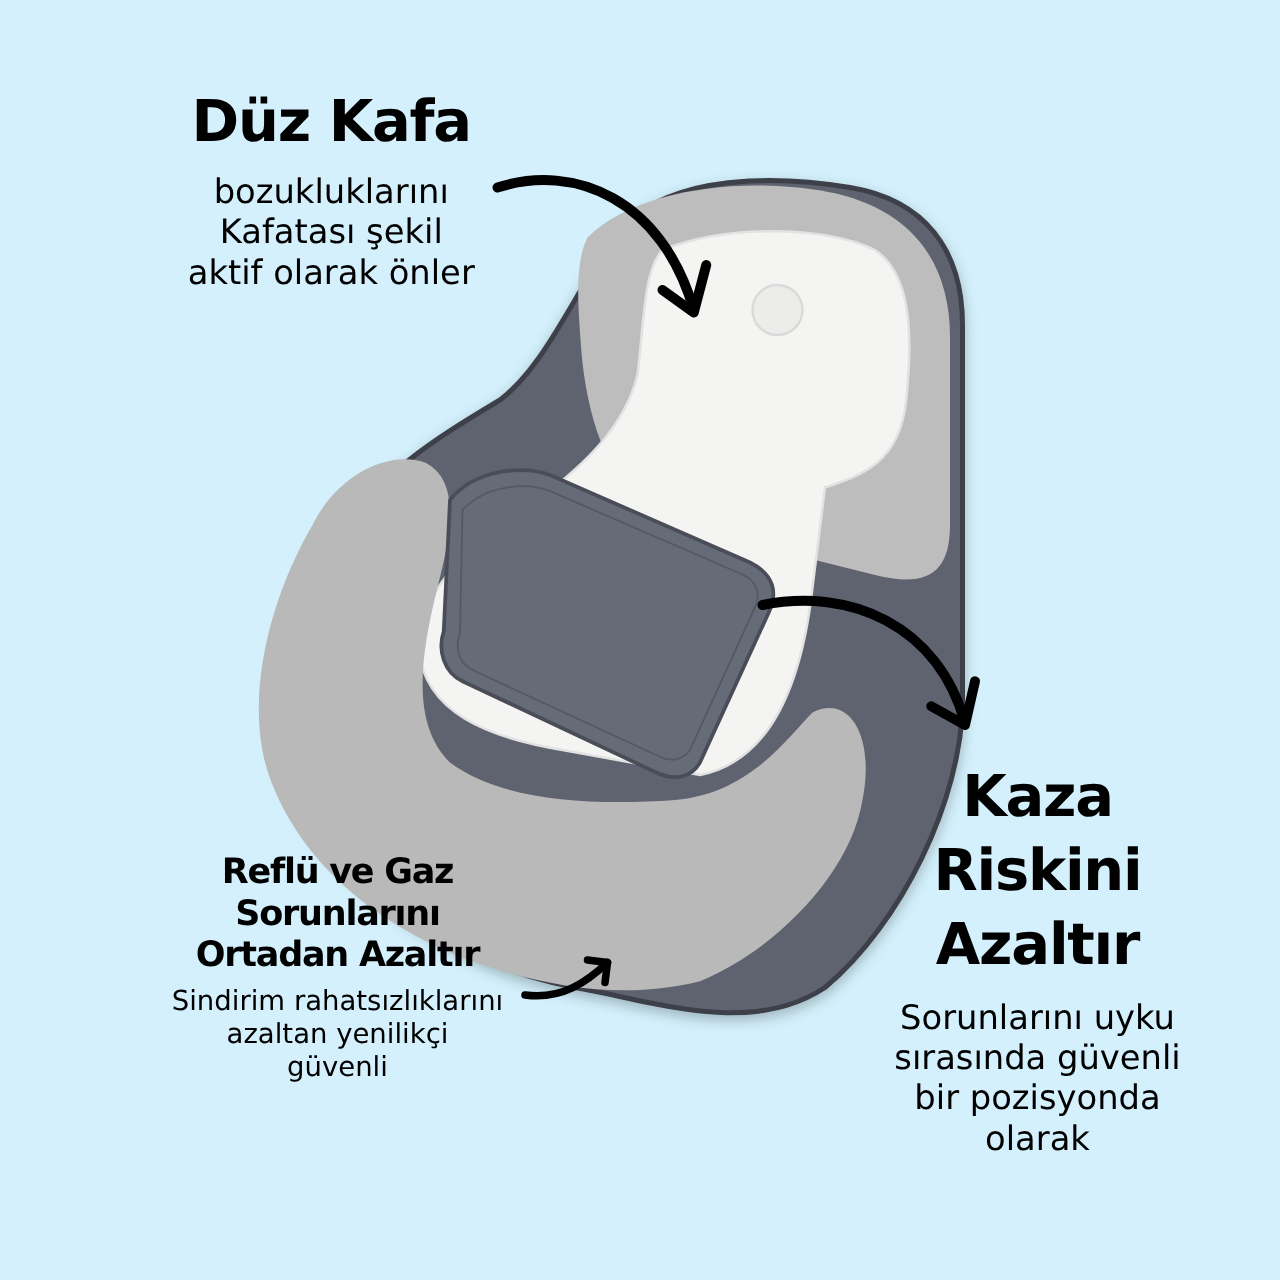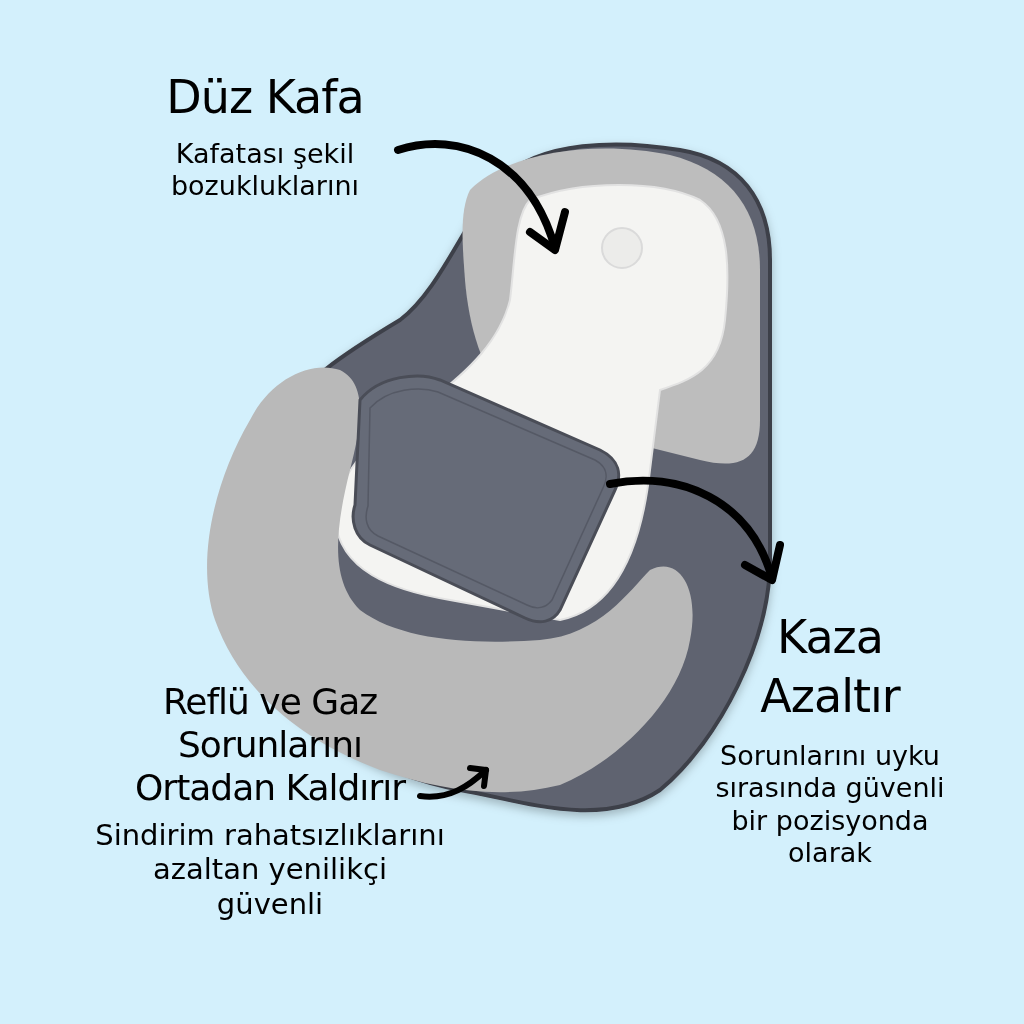--- a/index.html
+++ b/index.html
@@ -7,40 +7,40 @@
     width:1024px; height:1024px; overflow:hidden;
     background:#D3F0FC;
     position:relative;
     font-family:"DejaVu Sans", sans-serif;
     color:#000;
   }
   .product { position:absolute; left:0; top:0; width:1024px; height:1024px; }
   .block { position:absolute; text-align:center; }
   .title {
     font-family:"DejaVu Sans", sans-serif;
-    font-weight:normal;
+    font-weight:bold;
     letter-spacing:-1px;
     line-height:1.13;
     margin:0;
   }
   .desc {
     font-family:"DejaVu Sans", sans-serif;
     font-weight:normal;
     line-height:1.2;
     margin:0;
   }
   .line { display:block; white-space:nowrap; }
 
   #f1 { left:110px; top:72px; width:310px; }
   #f1 .title { font-size:46px; }
   #f1 .desc { font-size:27px; margin-top:14px; }
 
   #f2 { left:30px; top:680px; width:480px; }
-  #f2 .title { font-size:36px; line-height:1.2; }
-  #f2 .desc { font-size:29px; margin-top:8px; }
+  #f2 .title { font-size:28px; line-height:1.2; }
+  #f2 .desc { font-size:22px; margin-top:8px; }
 
   #f3 { left:680px; top:608px; width:300px; }
   #f3 .title { font-size:46px; line-height:1.28;text-align:center; }
   #f3 .desc { font-size:27px; margin-top:14px; }
 </style>
 </head>
 <body>
 
 <svg class="product" viewBox="0 0 1024 1024" xmlns="http://www.w3.org/2000/svg">
   <defs>
@@ -71,41 +71,43 @@
 
   <path d="M420 796 C450 800 470 785 486 770" fill="none" stroke="#000" stroke-width="6" stroke-linecap="round"></path>
   <path d="M470 768 L486 770 L484 786" fill="none" stroke="#000" stroke-width="6" stroke-linecap="round" stroke-linejoin="round"></path>
 </svg>
 
 <div class="block" id="f1">
   <h2 class="title">
     <span class="line">Düz Kafa</span>
   </h2>
   <p class="desc">
+    <span class="line">bozukluklarını</span>
     <span class="line">Kafatası şekil</span>
-    <span class="line">bozukluklarını</span>
+    <span class="line">aktif olarak önler</span>
   </p>
 </div>
 
 <div class="block" id="f2">
   <h2 class="title">
     <span class="line">Reflü ve Gaz</span>
     <span class="line">Sorunlarını</span>
-    <span class="line">Ortadan Kaldırır</span>
+    <span class="line">Ortadan Azaltır</span>
   </h2>
   <p class="desc">
     <span class="line">Sindirim rahatsızlıklarını</span>
     <span class="line">azaltan yenilikçi</span>
     <span class="line">güvenli</span>
   </p>
 </div>
 
 <div class="block" id="f3">
   <h2 class="title">
     <span class="line">Kaza</span>
+    <span class="line">Riskini</span>
     <span class="line">Azaltır</span>
   </h2>
   <p class="desc">
     <span class="line">Sorunlarını uyku</span>
     <span class="line">sırasında güvenli</span>
     <span class="line">bir pozisyonda</span>
     <span class="line">olarak</span>
   </p>
 </div>
 

